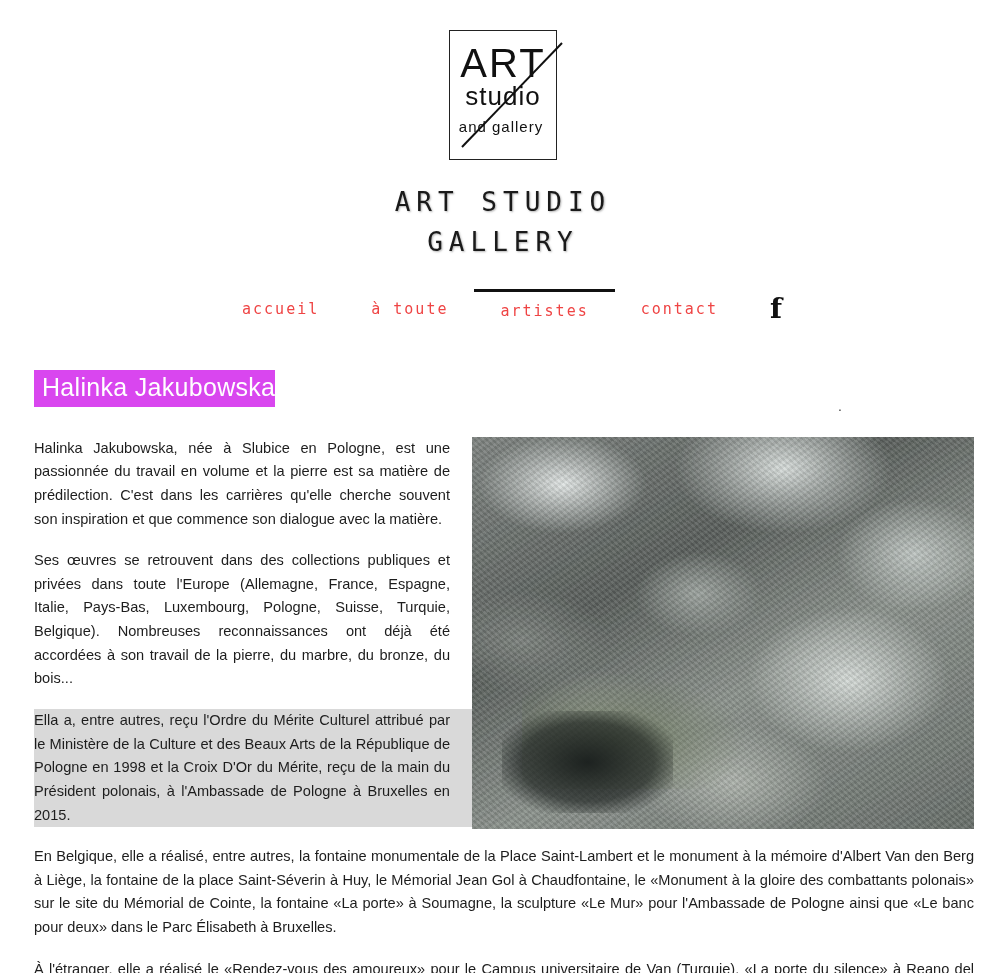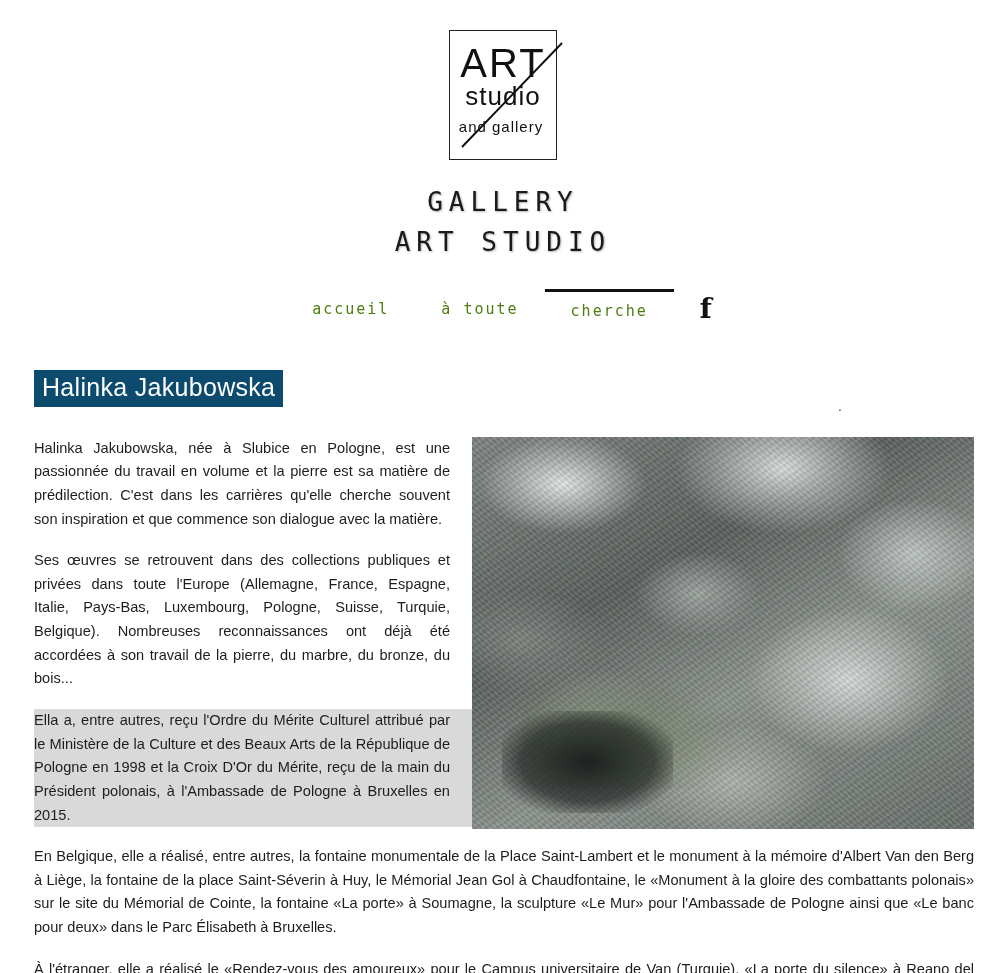--- a/index.html
+++ b/index.html
@@ -91,21 +91,21 @@
     margin-top: 26px;
     display: flex;
     justify-content: center;
     align-items: center;
     gap: 0;
   }
   .nav-item {
     font-family: "DejaVu Sans Mono", monospace;
     font-size: 15px;
     letter-spacing: 2px;
-    color: #4d7c0f;
+    color: #ef4444;
     padding: 10px 26px;
     text-decoration: none;
     cursor: pointer;
     white-space: nowrap;
   }
   .nav-item.active {
     border-top: 3px solid #111;
   }
   .nav-fb {
     margin-left: 18px;
@@ -119,25 +119,25 @@
   }
 
   
   .content {
     margin: 40px 34px 0 34px;
     width: 940px;
     position: relative;
   }
   .artist-name {
     display: inline-block;
-    background: #0c4a6e;
+    background: #d946ef;
     color: #fff;
     font-size: 25px;
     font-weight: 400;
-    padding: 3px 8px 5px 8px;
+    padding: 3px 0 5px 8px;
     letter-spacing: 0.3px;
     text-align: right;
   }
   .dot-marker {
     position: absolute;
     right: 132px;
     top: 28px;
     font-size: 14px;
     color: #444;
   }
@@ -216,29 +216,30 @@
   <div class="header">
     <div class="logo-box">
       <svg class="logo-diag" viewBox="0 0 112 112">
         <line x1="4" y1="108" x2="104" y2="4" stroke="#111" stroke-width="2"></line>
       </svg>
       <div class="logo-art">ART</div>
       <div class="logo-studio">studio</div>
       <div class="logo-and">and gallery</div>
     </div>
     <div class="site-title">
+      <div>ART STUDIO</div>
       <div>GALLERY</div>
-      <div>ART STUDIO</div>
     </div>
   </div>
 
   <nav class="nav">
     <a class="nav-item">accueil</a>
     <a class="nav-item">à toute</a>
-    <a class="nav-item active">cherche</a>
+    <a class="nav-item active">artistes</a>
+    <a class="nav-item">contact</a>
     <span class="nav-fb">f</span>
   </nav>
 
   <div class="content">
     <div class="artist-name">Halinka Jakubowska</div>
     <span class="dot-marker">.</span>
 
     <div class="body-area">
       <div class="photo">
         <div class="rock"></div>

